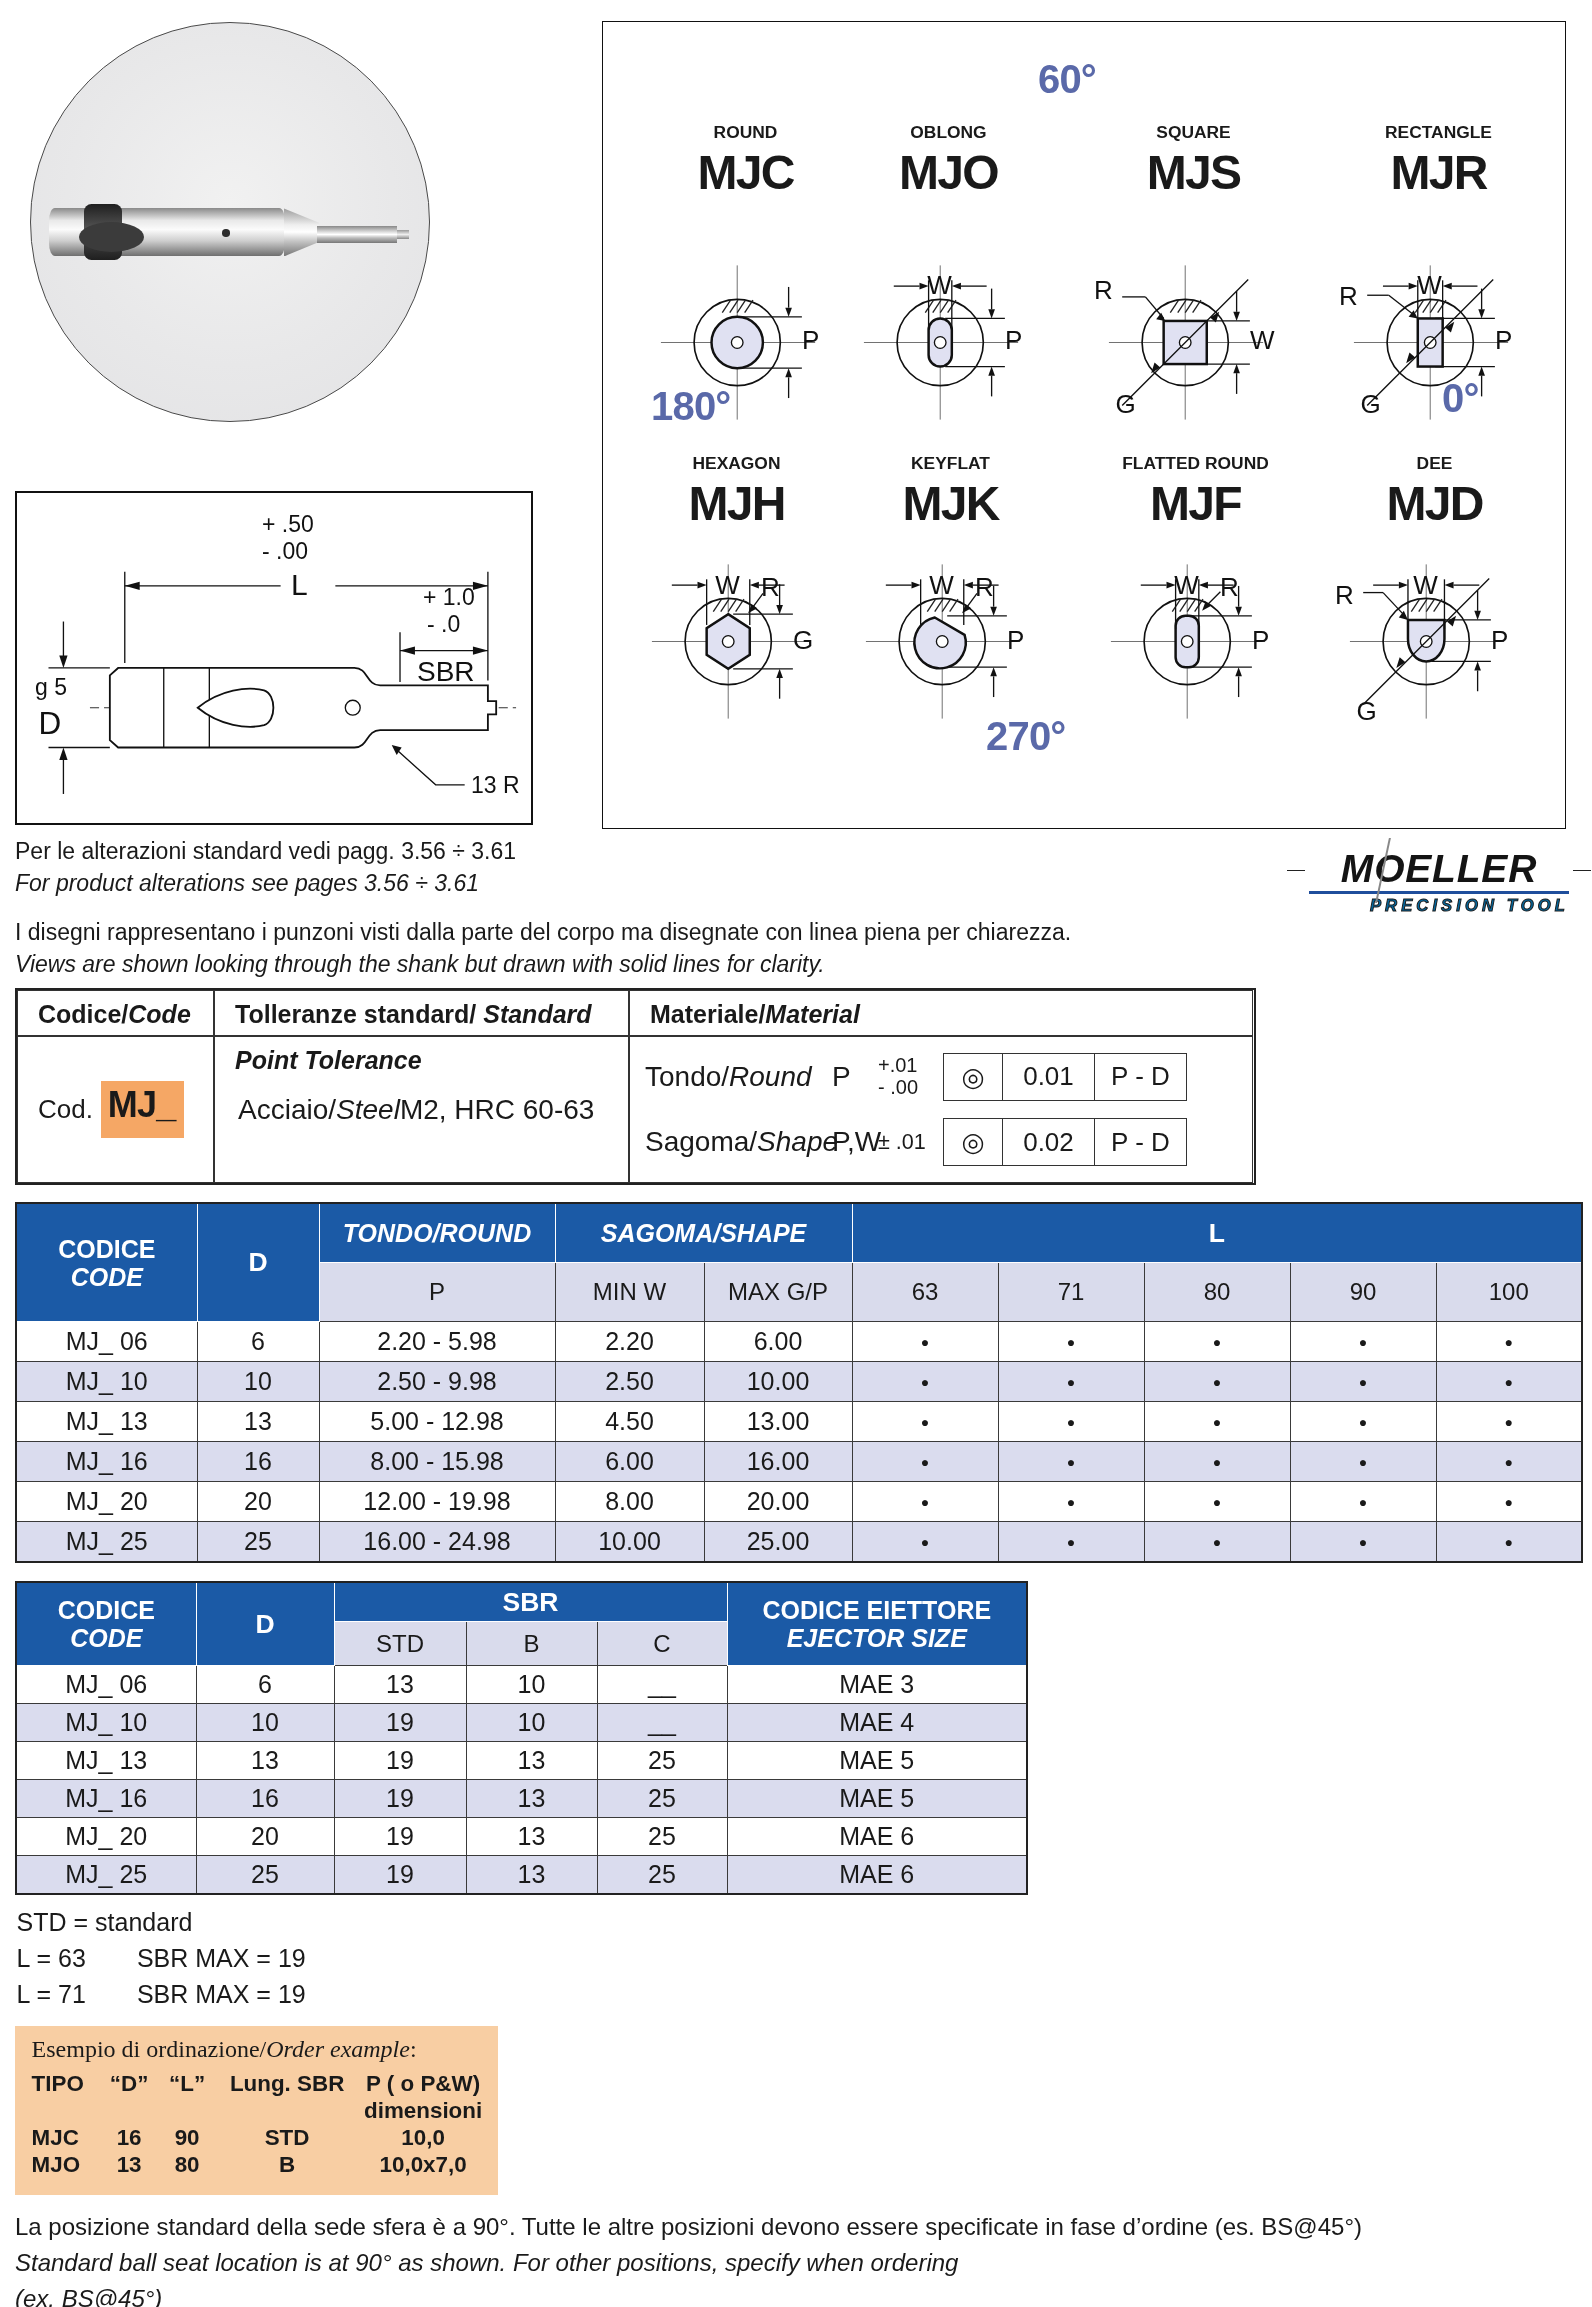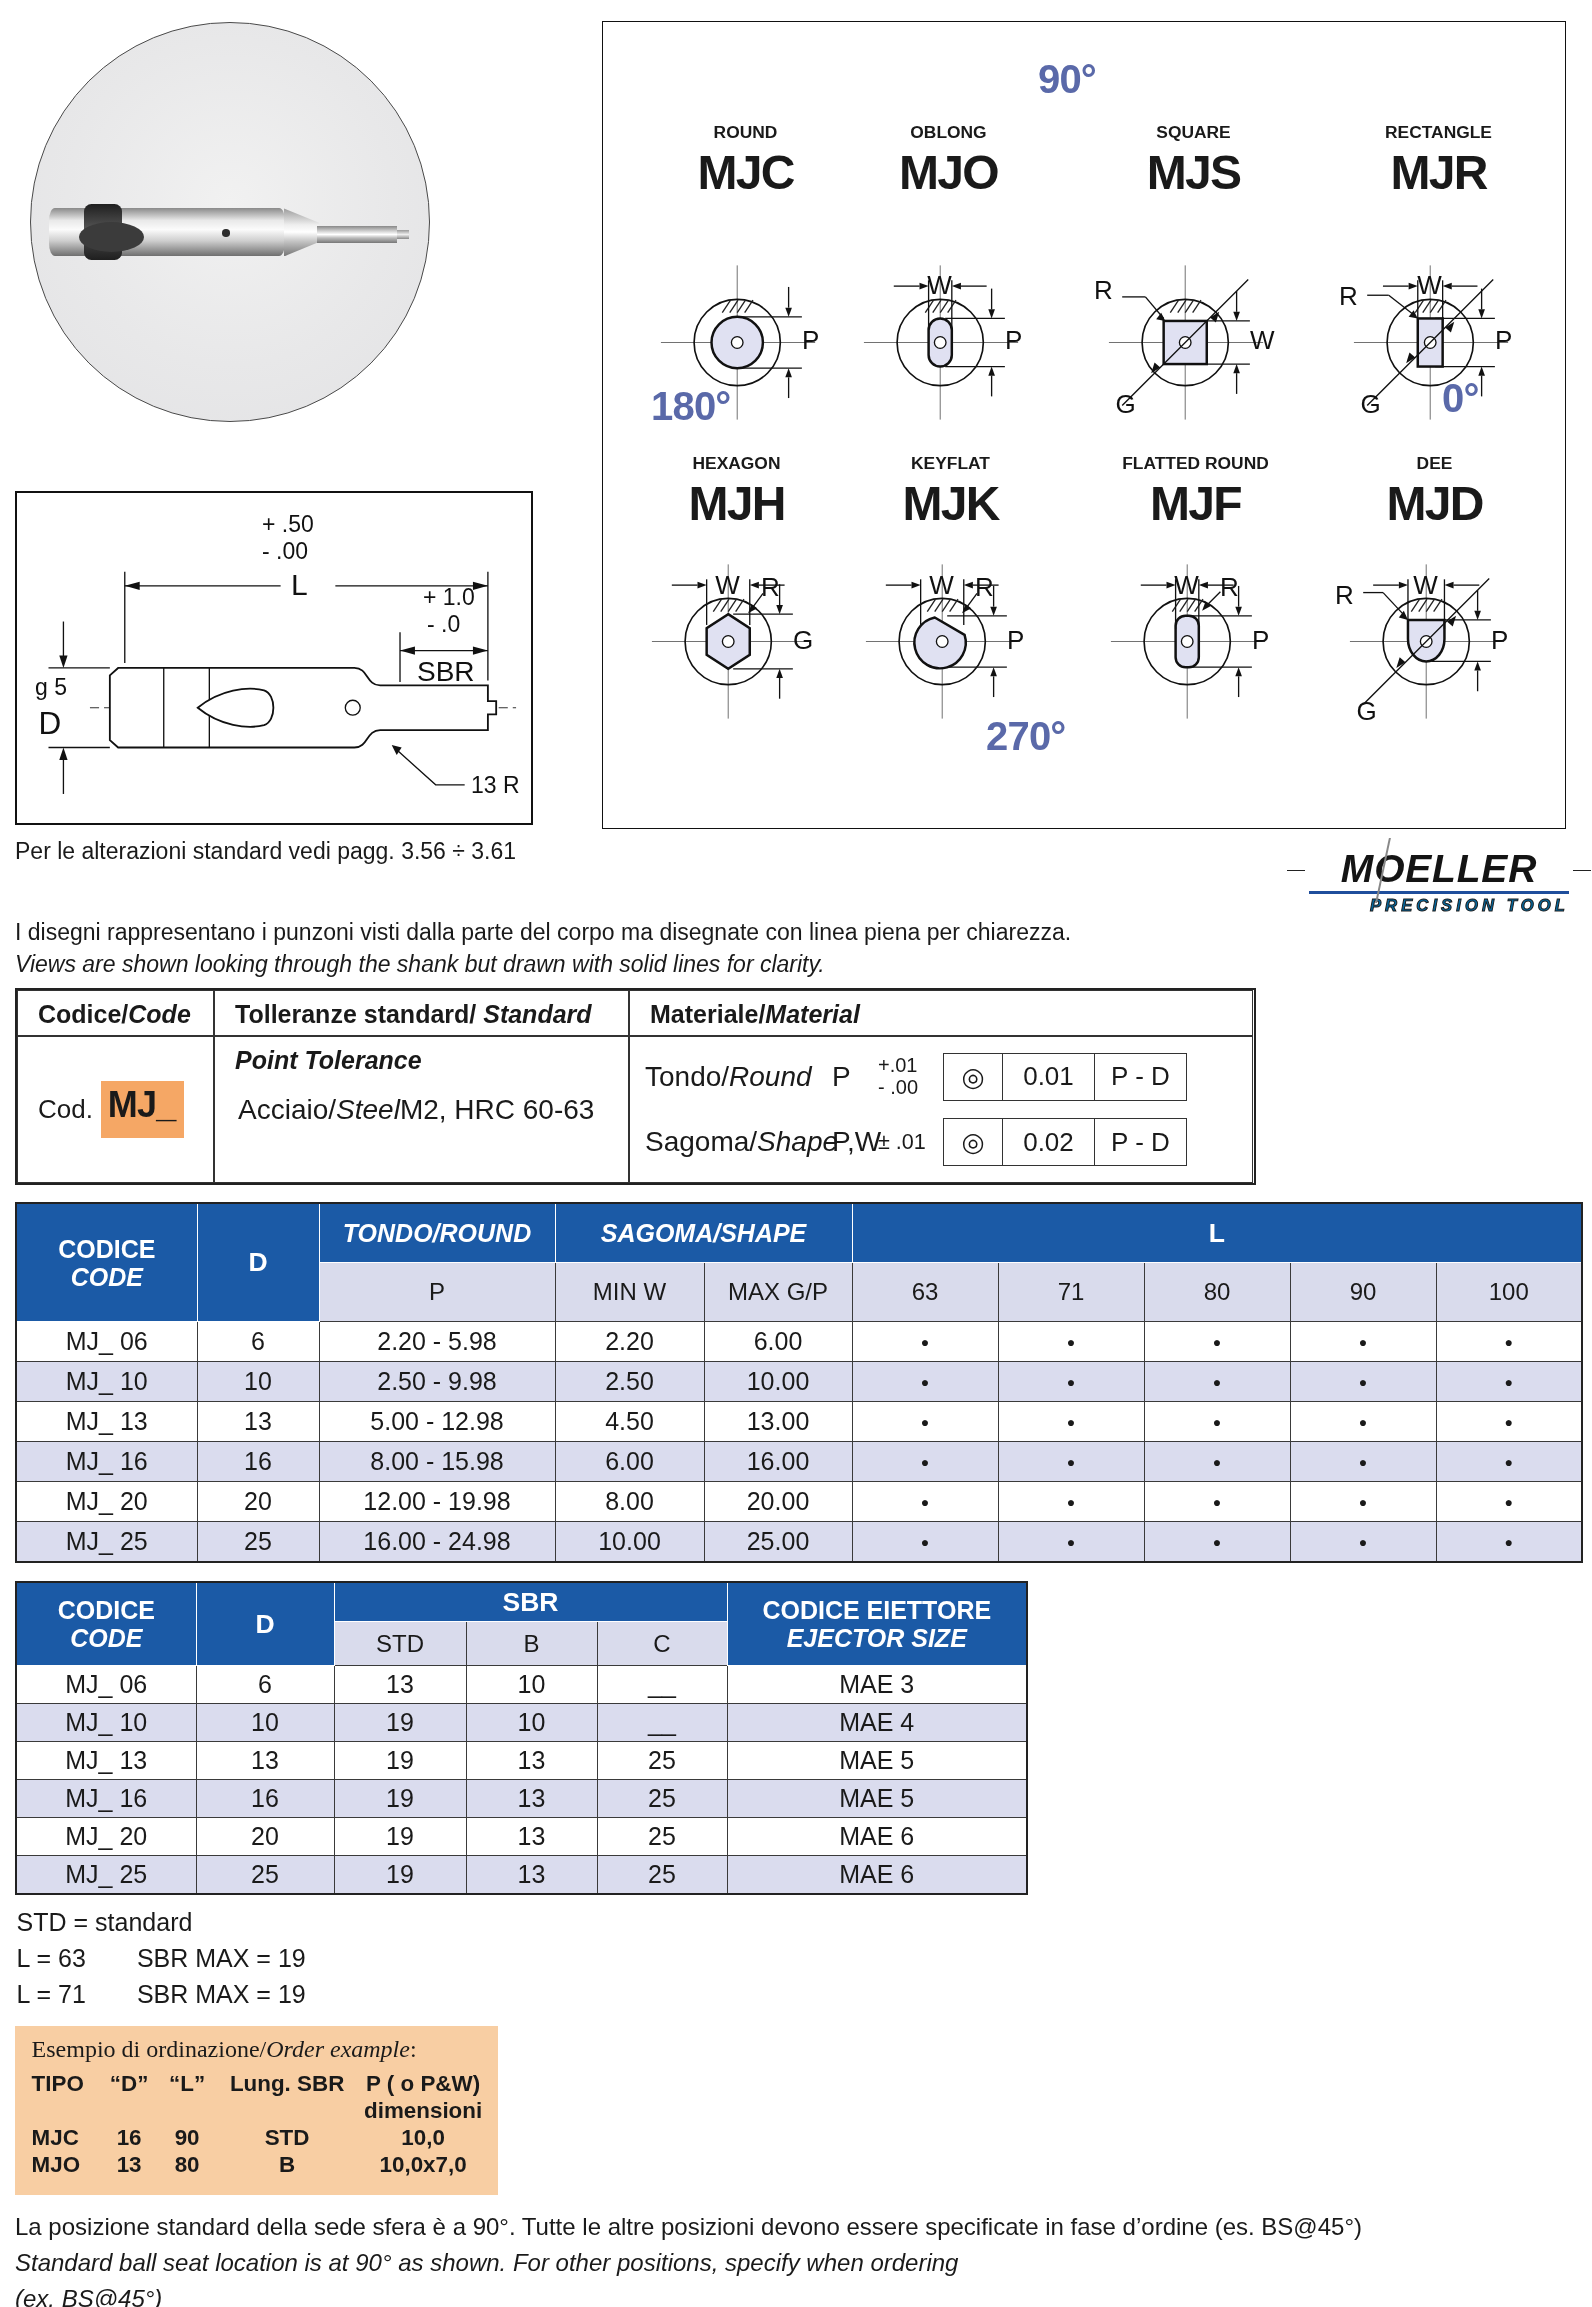--- a/index.html
+++ b/index.html
@@ -123,21 +123,21 @@
     <div class="p-body"></div>
     <div class="p-ring"></div>
     <div class="p-blob"></div>
     <div class="p-taper"></div>
     <div class="p-stem"></div>
     <div class="p-tip"></div>
     <div class="p-dot"></div>
   </div>
 
   <div class="panel">
-    <span class="angle" style="left:406px;top:35px;width:116px;text-align:center;">90°</span>
+    <span class="angle" style="left:406px;top:35px;width:116px;text-align:center;">60°</span>
     <span class="angle" style="left:48px;top:362px;">180°</span>
     <span class="angle" style="left:839px;top:354px;">0°</span>
     <span class="angle" style="left:383px;top:692px;">270°</span>
 
     <div class="fig row1" style="left:43px;top:100px;">
       <div class="fig-name">ROUND</div>
       <div class="fig-code">MJC</div>
       <svg class="fsvg" width="199" height="191" viewBox="0 0 240 230">
         <line class="ch" x1="18" y1="115" x2="204" y2="115"></line>
           <line class="ch" x1="110" y1="22" x2="110" y2="208"></line>
@@ -435,20 +435,21 @@
     <span class="tlabel" style="left:406px;top:91px;">+ 1.0</span>
     <span class="tlabel" style="left:410px;top:118px;">- .0</span>
     <span class="tlabel" style="left:400px;top:163px;font-size:28px;">SBR</span>
     <span class="tlabel" style="left:18px;top:181px;">g 5</span>
     <span class="tlabel" style="left:21.6px;top:212px;font-size:31.5px;">D</span>
     <span class="tlabel" style="left:454px;top:279px;">13 R</span>
   </div>
 
   <div class="note" style="top:836px;">
     <div class="it">Per le alterazioni standard vedi pagg. 3.56 ÷ 3.61</div>
+    <div class="en">For product alterations see pages 3.56 ÷ 3.61</div>
   </div>
 
   <div class="logo">
     <span class="logo-dash l"></span>
     <span class="logo-dash r"></span>
     <span class="logo-cross"></span>
     <span class="logo-main">MOELLER</span>
     <div class="logo-underline"></div>
     <div class="logo-sub">PRECISION TOOL</div>
   </div>

